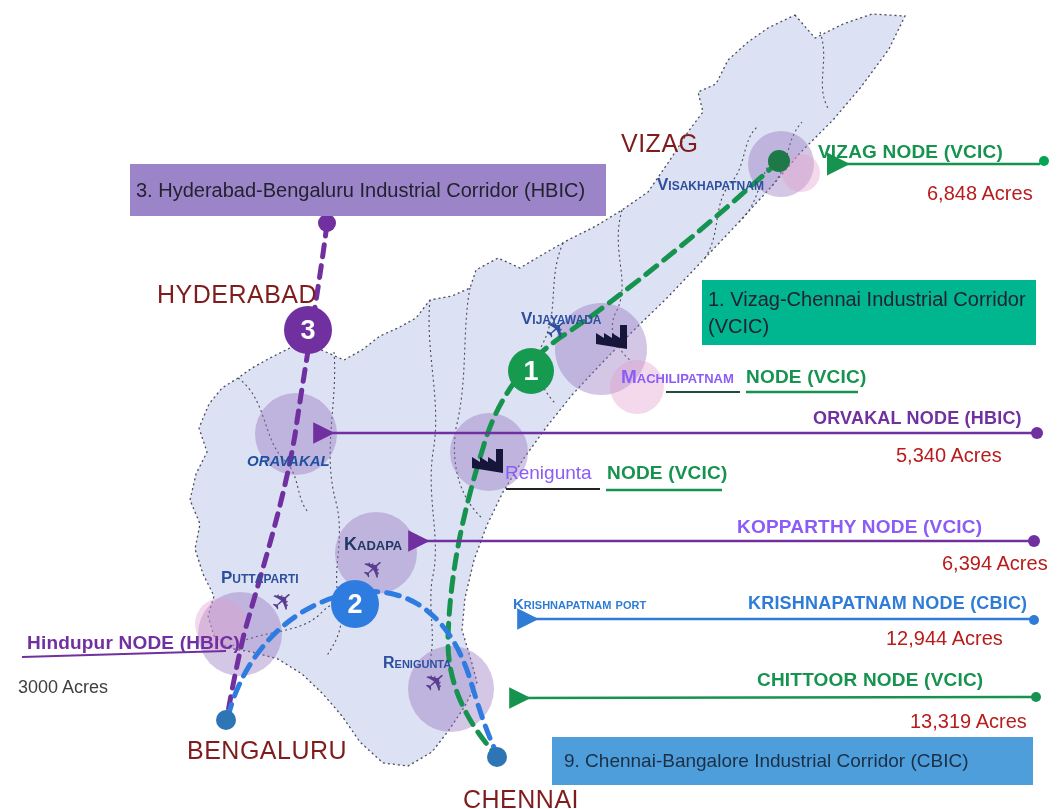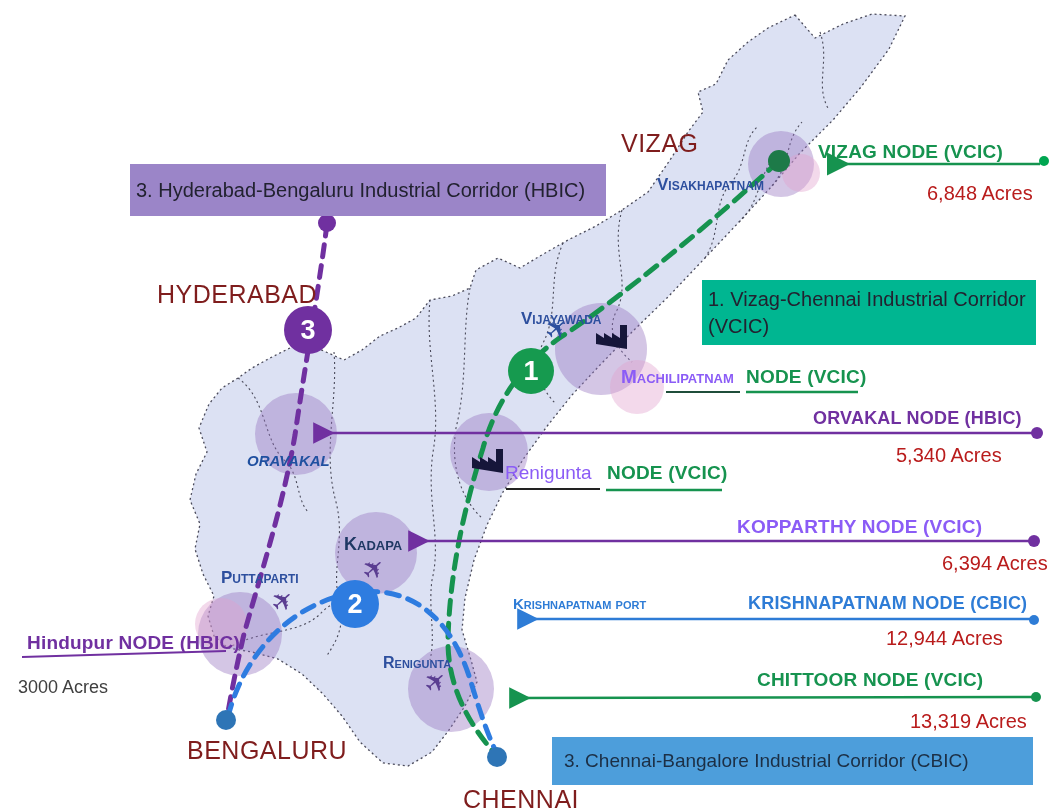--- a/index.html
+++ b/index.html
@@ -111,21 +111,21 @@
     <circle cx="779" cy="161" r="11" fill="#1d7a48"></circle>
     <circle cx="226" cy="720" r="10" fill="#2e75b6"></circle>
     <circle cx="497" cy="757" r="10" fill="#2e75b6"></circle>
 
     <path fill="#16163a" d="M596,344 v-11 l8,5 v-5 l8,5 v-5 l8,5 v-13 h7 v24 z"></path>
     <path fill="#16163a" d="M472,468 v-11 l8,5 v-5 l8,5 v-5 l8,5 v-13 h7 v24 z"></path>
   </svg>
 
   <div class="box" style="left:130px;top:164px;width:476px;height:52px;background:#9b85c8;">3. Hyderabad-Bengaluru Industrial Corridor (HBIC)</div>
   <div class="box" style="left:702px;top:280px;width:334px;height:65px;background:#00b691;white-space:normal;line-height:1.35;">1. Vizag-Chennai Industrial Corridor (VCIC)</div>
-  <div class="box" style="left:552px;top:737px;width:481px;height:48px;background:#4d9edb;color:#1c2f45;font-size:19px;padding-left:12px;">3. Chennai-Bangalore Industrial Corridor (CBIC)</div>
+  <div class="box" style="left:552px;top:737px;width:481px;height:48px;background:#4d9edb;color:#1c2f45;font-size:19px;padding-left:12px;">9. Chennai-Bangalore Industrial Corridor (CBIC)</div>
 
   <div class="marker" style="left:508px;top:348px;width:46px;height:46px;background:#169a4f;">1</div>
   <div class="marker" style="left:331px;top:580px;width:48px;height:48px;background:#2e7ce0;">2</div>
   <div class="marker" style="left:284px;top:306px;width:48px;height:48px;background:#7030a0;">3</div>
 
   <div class="lbl city" style="left:621px;top:130px;">VIZAG</div>
   <div class="lbl sc b navy" style="left:629px;top:176px;font-size:17px;margin-left:28px;">Visakhapatnam</div>
   <div class="lbl city" style="left:157px;top:256px;margin-top:25px;">HYDERABAD</div>
   <div class="lbl sc b navy" style="left:521px;top:310px;font-size:17px;">Vijayawada</div>
   <div class="lbl b" style="left:247px;top:453px;font-size:15px;color:#2050a0;font-weight:600;font-style:italic;">ORAVAKAL</div>

